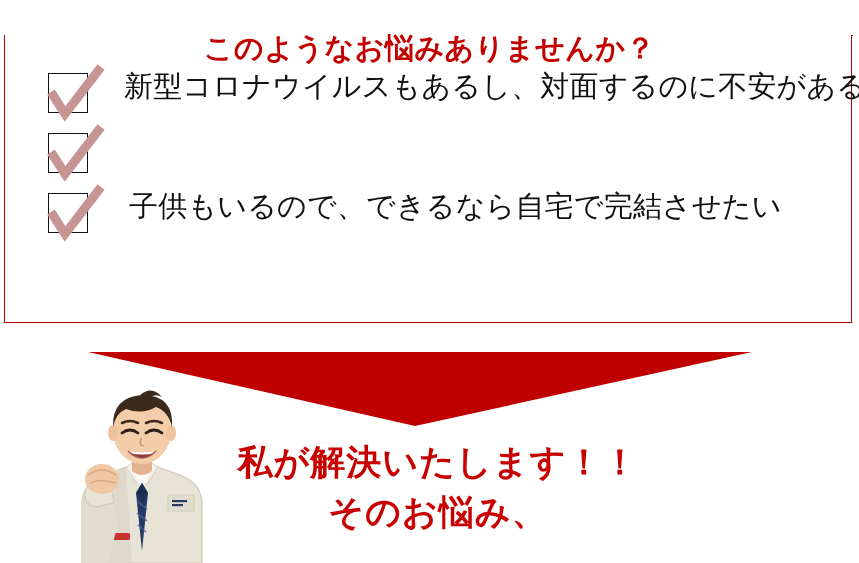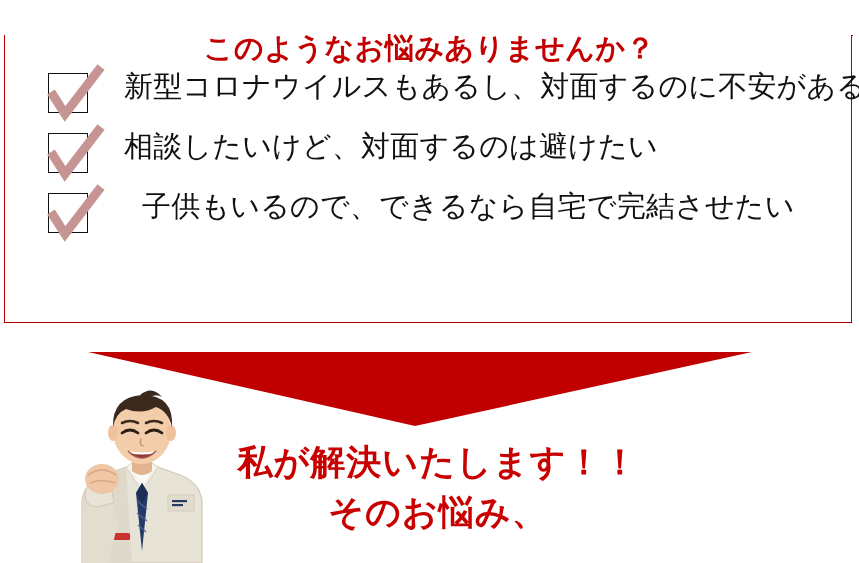--- a/index.html
+++ b/index.html
@@ -108,21 +108,21 @@
   .worry-text {
     position: absolute;
     top: 9px;
     left: 120px;
     font-size: 29px;
     line-height: 36px;
     color: #111111;
     letter-spacing: 0.2px;
     white-space: nowrap;
   }
-  .worry-item.r2 .worry-text { left: 125px; margin-left: 13px; }
+  .worry-item.r2 .worry-text { left: 125px; }
 
   
   #red-arrow {
     position: absolute;
     left: 80px;
     top: 344px;
     width: 680px;
     height: 92px;
   }
 
@@ -176,21 +176,20 @@
       <span class="worry-text">新型コロナウイルスもあるし、対面するのに不安がある</span>
     </li>
 
     <li class="worry-item r1">
       <span class="checkbox-wrap">
         <span class="checkbox-box"></span>
         <svg class="check-svg" viewBox="0 0 62 62">
           <path d="M6 27 L20 49 L56 2" fill="none" stroke="#C79494" stroke-width="9" stroke-linecap="butt" stroke-linejoin="miter"></path>
         </svg>
       </span>
-      <span class="worry-text">相談したいけど、対面するのは避けたい</span>
     </li>
 
     <li class="worry-item r2">
       <span class="checkbox-wrap">
         <span class="checkbox-box"></span>
         <svg class="check-svg" viewBox="0 0 62 62">
           <path d="M6 27 L20 49 L56 2" fill="none" stroke="#C79494" stroke-width="9" stroke-linecap="butt" stroke-linejoin="miter"></path>
         </svg>
       </span>
       <span class="worry-text">子供もいるので、できるなら自宅で完結させたい</span>

